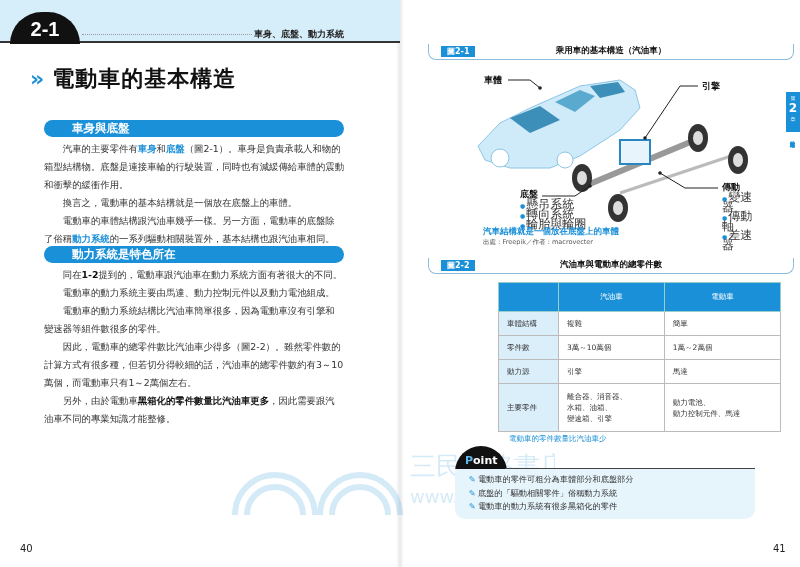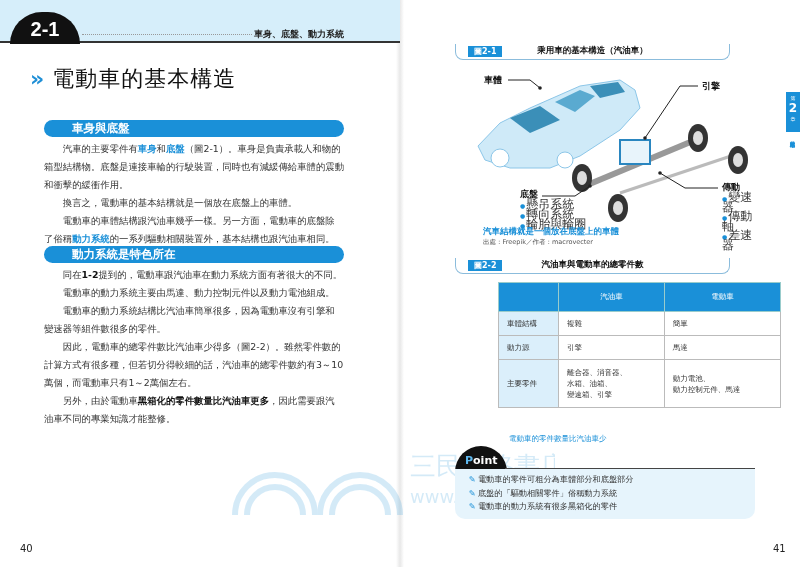--- a/index.html
+++ b/index.html
@@ -9,31 +9,31 @@
   .gutter { position: absolute; left: 396px; top: 0; width: 8px; height: 567px; background: linear-gradient(90deg, #fff 0%, #e8e8e8 50%, #fff 100%); }
 
   .header-band { position: absolute; left: 0; top: 0; width: 400px; height: 42px; background: #d6eefa; }
   .header-rule { position: absolute; left: 0; top: 41px; width: 400px; height: 2px; background: #333; }
   .section-tab { position: absolute; left: 10px; top: 12px; width: 70px; height: 32px; background: #111; border-radius: 38px 38px 0 0; color: #fff; font-weight: bold; font-size: 20px; text-align: center; line-height: 34px; font-family: "Liberation Sans", sans-serif; }
   .header-dots { position: absolute; left: 82px; top: 34px; width: 170px; border-top: 1px dotted #999; }
   .header-topic { position: absolute; left: 254px; top: 28px; font-size: 9px; font-weight: bold; color: #222; }
 
   .main-title { position: absolute; left: 30px; top: 64px; display: flex; align-items: center; gap: 8px; }
   .main-title .chev { color: #1f8fd6; font-size: 22px; font-weight: bold; line-height: 1; }
-  .main-title .text { font-size: 22px; font-weight: normal; color: #111; letter-spacing: 1px; }
+  .main-title .text { font-size: 22px; font-weight: bold; color: #111; letter-spacing: 1px; }
 
   .sub-head { position: absolute; left: 44px; height: 17px; width: 300px; background: #1a90d8; border-radius: 9px; color: #fff; font-weight: bold; font-size: 11.5px; line-height: 17px; padding-left: 28px; }
   .para { position: absolute; left: 44px; width: 300px; font-size: 9.4px; line-height: 18px; color: #333; }
   .para p { text-indent: 2em; }
   .hl { color: #1a90d8; font-weight: bold; }
   .bold { font-weight: bold; color: #111; }
 
   .page-num { position: absolute; font-size: 10px; font-weight: normal; color: #222; }
 
-  .fig-bar { position: absolute; left: 455px; width: 275px; height: 16px; border: 1px solid #8bbcdc; border-top: none; border-radius: 0 0 8px 8px; }
+  .fig-bar { position: absolute; left: 428px; width: 366px; height: 16px; border: 1px solid #8bbcdc; border-top: none; border-radius: 0 0 8px 8px; }
   .fig-bar .tag { position: absolute; left: 12px; top: 2px; background: #1a90d8; color: #fff; font-size: 8px; font-weight: bold; padding: 0 6px; height: 11px; line-height: 11px; }
   .fig-bar .cap { position: absolute; left: 0; right: 0; top: 1px; text-align: center; font-size: 8.5px; font-weight: bold; color: #111; }
 
   .diagram { position: absolute; left: 470px; top: 68px; width: 290px; height: 160px; }
   .lbl { position: absolute; font-size: 9px; font-weight: bold; color: #111; }
   .sub-list { position: absolute; font-size: 12px; color: #333; line-height: 9px; }
   .sub-list span::before { content: "●"; color: #1a90d8; margin-right: 1px; font-size: 6px; }
   .fig-caption { position: absolute; left: 483px; top: 226px; font-size: 8.5px; color: #1a90d8; font-weight: bold; }
   .fig-source { position: absolute; left: 483px; top: 238px; font-size: 6.5px; color: #555; }
 
@@ -162,20 +162,25 @@
       <th>電動車</th>
     </tr>
   </thead>
   <tbody>
     <tr>
       <td class="rowh">車體結構</td>
       <td>複雜</td>
       <td>簡單</td>
     </tr>
     <tr>
+      <td class="rowh">零件數</td>
+      <td>3萬～10萬個</td>
+      <td>1萬～2萬個</td>
+    </tr>
+    <tr>
       <td class="rowh">動力源</td>
       <td>引擎</td>
       <td>馬達</td>
     </tr>
     <tr class="tall">
       <td class="rowh">主要零件</td>
       <td style="white-space:pre-line">離合器、消音器、
 水箱、油箱、
 變速箱、引擎</td>
       <td style="white-space:pre-line">動力電池、

